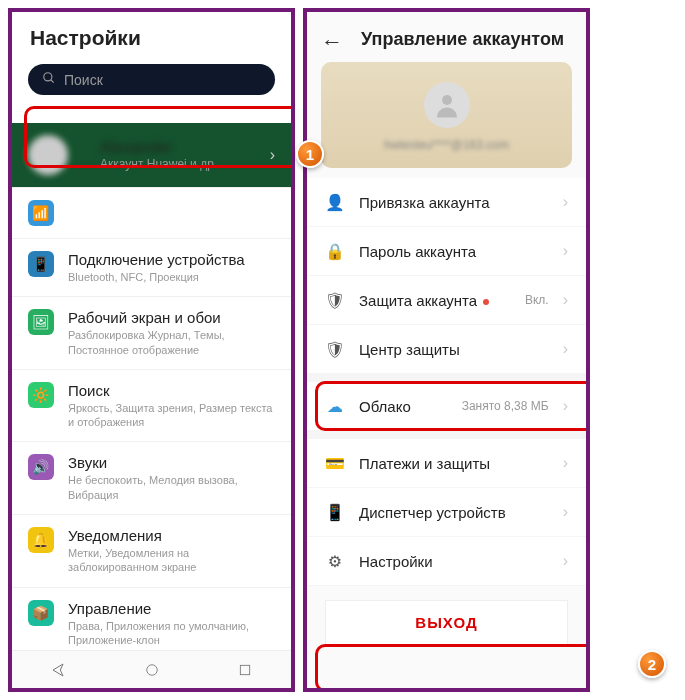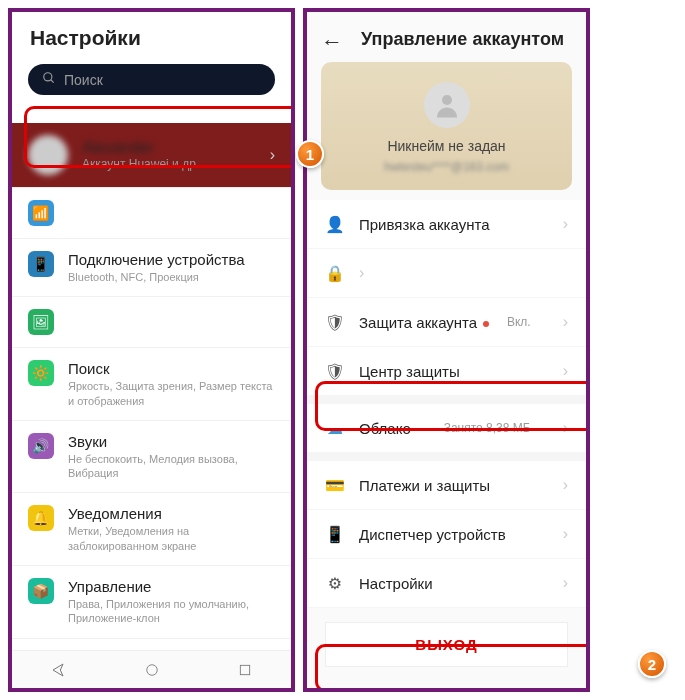--- a/index.html
+++ b/index.html
@@ -2,21 +2,21 @@
 <html><head>
 <meta charset="utf-8">
 <style>
 *{margin:0;padding:0;box-sizing:border-box;font-family:Arial,sans-serif}
 body{background:#fff;width:685px;height:700px;position:relative}
 .container{display:flex;gap:8px;padding:8px}
 .phone{width:287px;height:684px;border:4px solid #701a75;background:#fafafa;position:relative;overflow:hidden}
 .phone-left{background:#fff}
 .header{padding:14px 18px 10px;font-size:21px;font-weight:bold;color:#222}
 .search{margin:4px 16px 28px;background:#0f172a;border-radius:18px;padding:7px 14px;display:flex;align-items:center;gap:8px;font-size:14px;color:#999}
-.account-row{background:#7f1d1d;padding:12px 16px;display:flex;align-items:center;gap:14px;position:relative;border-bottom:1px solid #eee}
+.account-row{background:#14532d;padding:12px 16px;display:flex;align-items:center;gap:32px;position:relative;border-bottom:1px solid #eee}
 .avatar{width:40px;height:40px;border-radius:50%;background:#ccc;filter:blur(3px)}
 .account-info{flex:1}
 .account-name{font-size:16px;color:#222;filter:blur(3px)}
 .account-sub{font-size:12px;color:#999}
 .chevron{color:#ccc;font-size:16px}
 .setting-row{background:#fff;padding:12px 16px;display:flex;align-items:flex-start;gap:14px;border-bottom:1px solid #f0f0f0}
 .setting-icon{width:26px;height:26px;border-radius:6px;display:flex;align-items:center;justify-content:center;color:#fff;font-size:14px;flex-shrink:0}
 .setting-text{flex:1}
 .setting-title{font-size:15px;color:#222;margin-bottom:2px}
 .setting-sub{font-size:11px;color:#999;line-height:1.3}
@@ -28,21 +28,21 @@
 .header2{display:flex;align-items:center;padding:14px 14px 10px;gap:18px}
 .back{font-size:22px;color:#333}
 .header2-title{font-size:18px;font-weight:700;color:#222}
 .card{margin:0 14px;background:linear-gradient(#e8dcc0,#dfd0af);border-radius:10px;padding:20px 14px 16px;text-align:center;position:relative}
 .card-avatar{width:46px;height:46px;border-radius:50%;background:#ddd;margin:0 auto 10px;display:flex;align-items:center;justify-content:center;color:#aaa}
 .card-nick{font-size:14px;color:#444;margin-bottom:6px}
 .card-email{font-size:12px;color:#888;filter:blur(2px)}
 .right-row{background:#fff;padding:14px 18px;display:flex;align-items:center;gap:14px;border-bottom:1px solid #f5f5f5}
 .right-icon{width:20px;height:20px;display:flex;align-items:center;justify-content:center;color:#555}
 .right-label{flex:1;font-size:15px;color:#222}
-.right-value{font-size:12px;color:#999;margin-right:18px}
+.right-value{font-size:12px;color:#999;margin-right:0}
 .dot{display:inline-block;width:6px;height:6px;border-radius:50%;background:#e74c3c;margin-left:6px;vertical-align:middle}
 .logout{margin:14px 18px;background:#fff;border:1px solid #eee;text-align:center;padding:13px;font-size:15px;font-weight:bold;color:#d00;letter-spacing:1px}
 svg{overflow:visible}
 </style>
 </head>
 <body>
 
 <div class="container">
 
   <div class="phone phone-left">
@@ -70,20 +70,24 @@
         </div>
         <div class="setting-row">
           <div class="setting-icon" style="background:#2980b9">📱</div>
   <div class="setting-text">
             <div class="setting-title">Подключение устройства</div>
   <div class="setting-sub">Bluetooth, NFC, Проекция</div>
           </div>
         </div>
         <div class="setting-row">
           <div class="setting-icon" style="background:#27ae60">🖼</div>
+  <div class="setting-text">
+            <div class="setting-title">Рабочий экран и обои</div>
+  <div class="setting-sub">Разблокировка Журнал, Темы, Постоянное отображение</div>
+          </div>
         </div>
         <div class="setting-row">
           <div class="setting-icon" style="background:#2ecc71">🔆</div>
   <div class="setting-text">
             <div class="setting-title">Поиск</div>
   <div class="setting-sub">Яркость, Защита зрения, Размер текста и отображения</div>
           </div>
         </div>
         <div class="setting-row">
           <div class="setting-icon" style="background:#9b59b6">🔊</div>
@@ -139,32 +143,32 @@
       <span class="back">←</span>
       <span class="header2-title">Управление аккаунтом</span>
     </div>
     <div class="card">
       <div class="card-avatar">
         <svg width="30" height="30" viewBox="0 0 24 24" fill="#bbb">
             <circle cx="12" cy="8" r="4"></circle>
             <path d="M4 22c0-5 4-8 8-8s8 3 8 8"></path>
           </svg>
       </div>
-      <div class="card-nick">Никнейм не задан</div>
       <div class="card-email">hwtesteu****@163.com</div>
     </div>
     <div style="height:10px"></div>
     <div id="right-list">
         <div class="right-row">
           <span class="right-icon" style="">👤</span>
   <span class="right-label">Привязка аккаунта</span>
   <span class="chevron">›</span>
         </div>
         <div class="right-row">
           <span class="right-icon" style="">🔒</span>
+  <span class="right-label">Пароль аккаунта</span>
   <span class="chevron">›</span>
         </div>
         <div class="right-row">
           <span class="right-icon" style="">🛡</span>
   <span class="right-label">Защита аккаунта<span class="dot"></span></span>
           <span class="right-value">Вкл.</span>
   <span class="chevron">›</span>
         </div>
         <div class="right-row">
           <span class="right-icon" style="">🛡</span>

